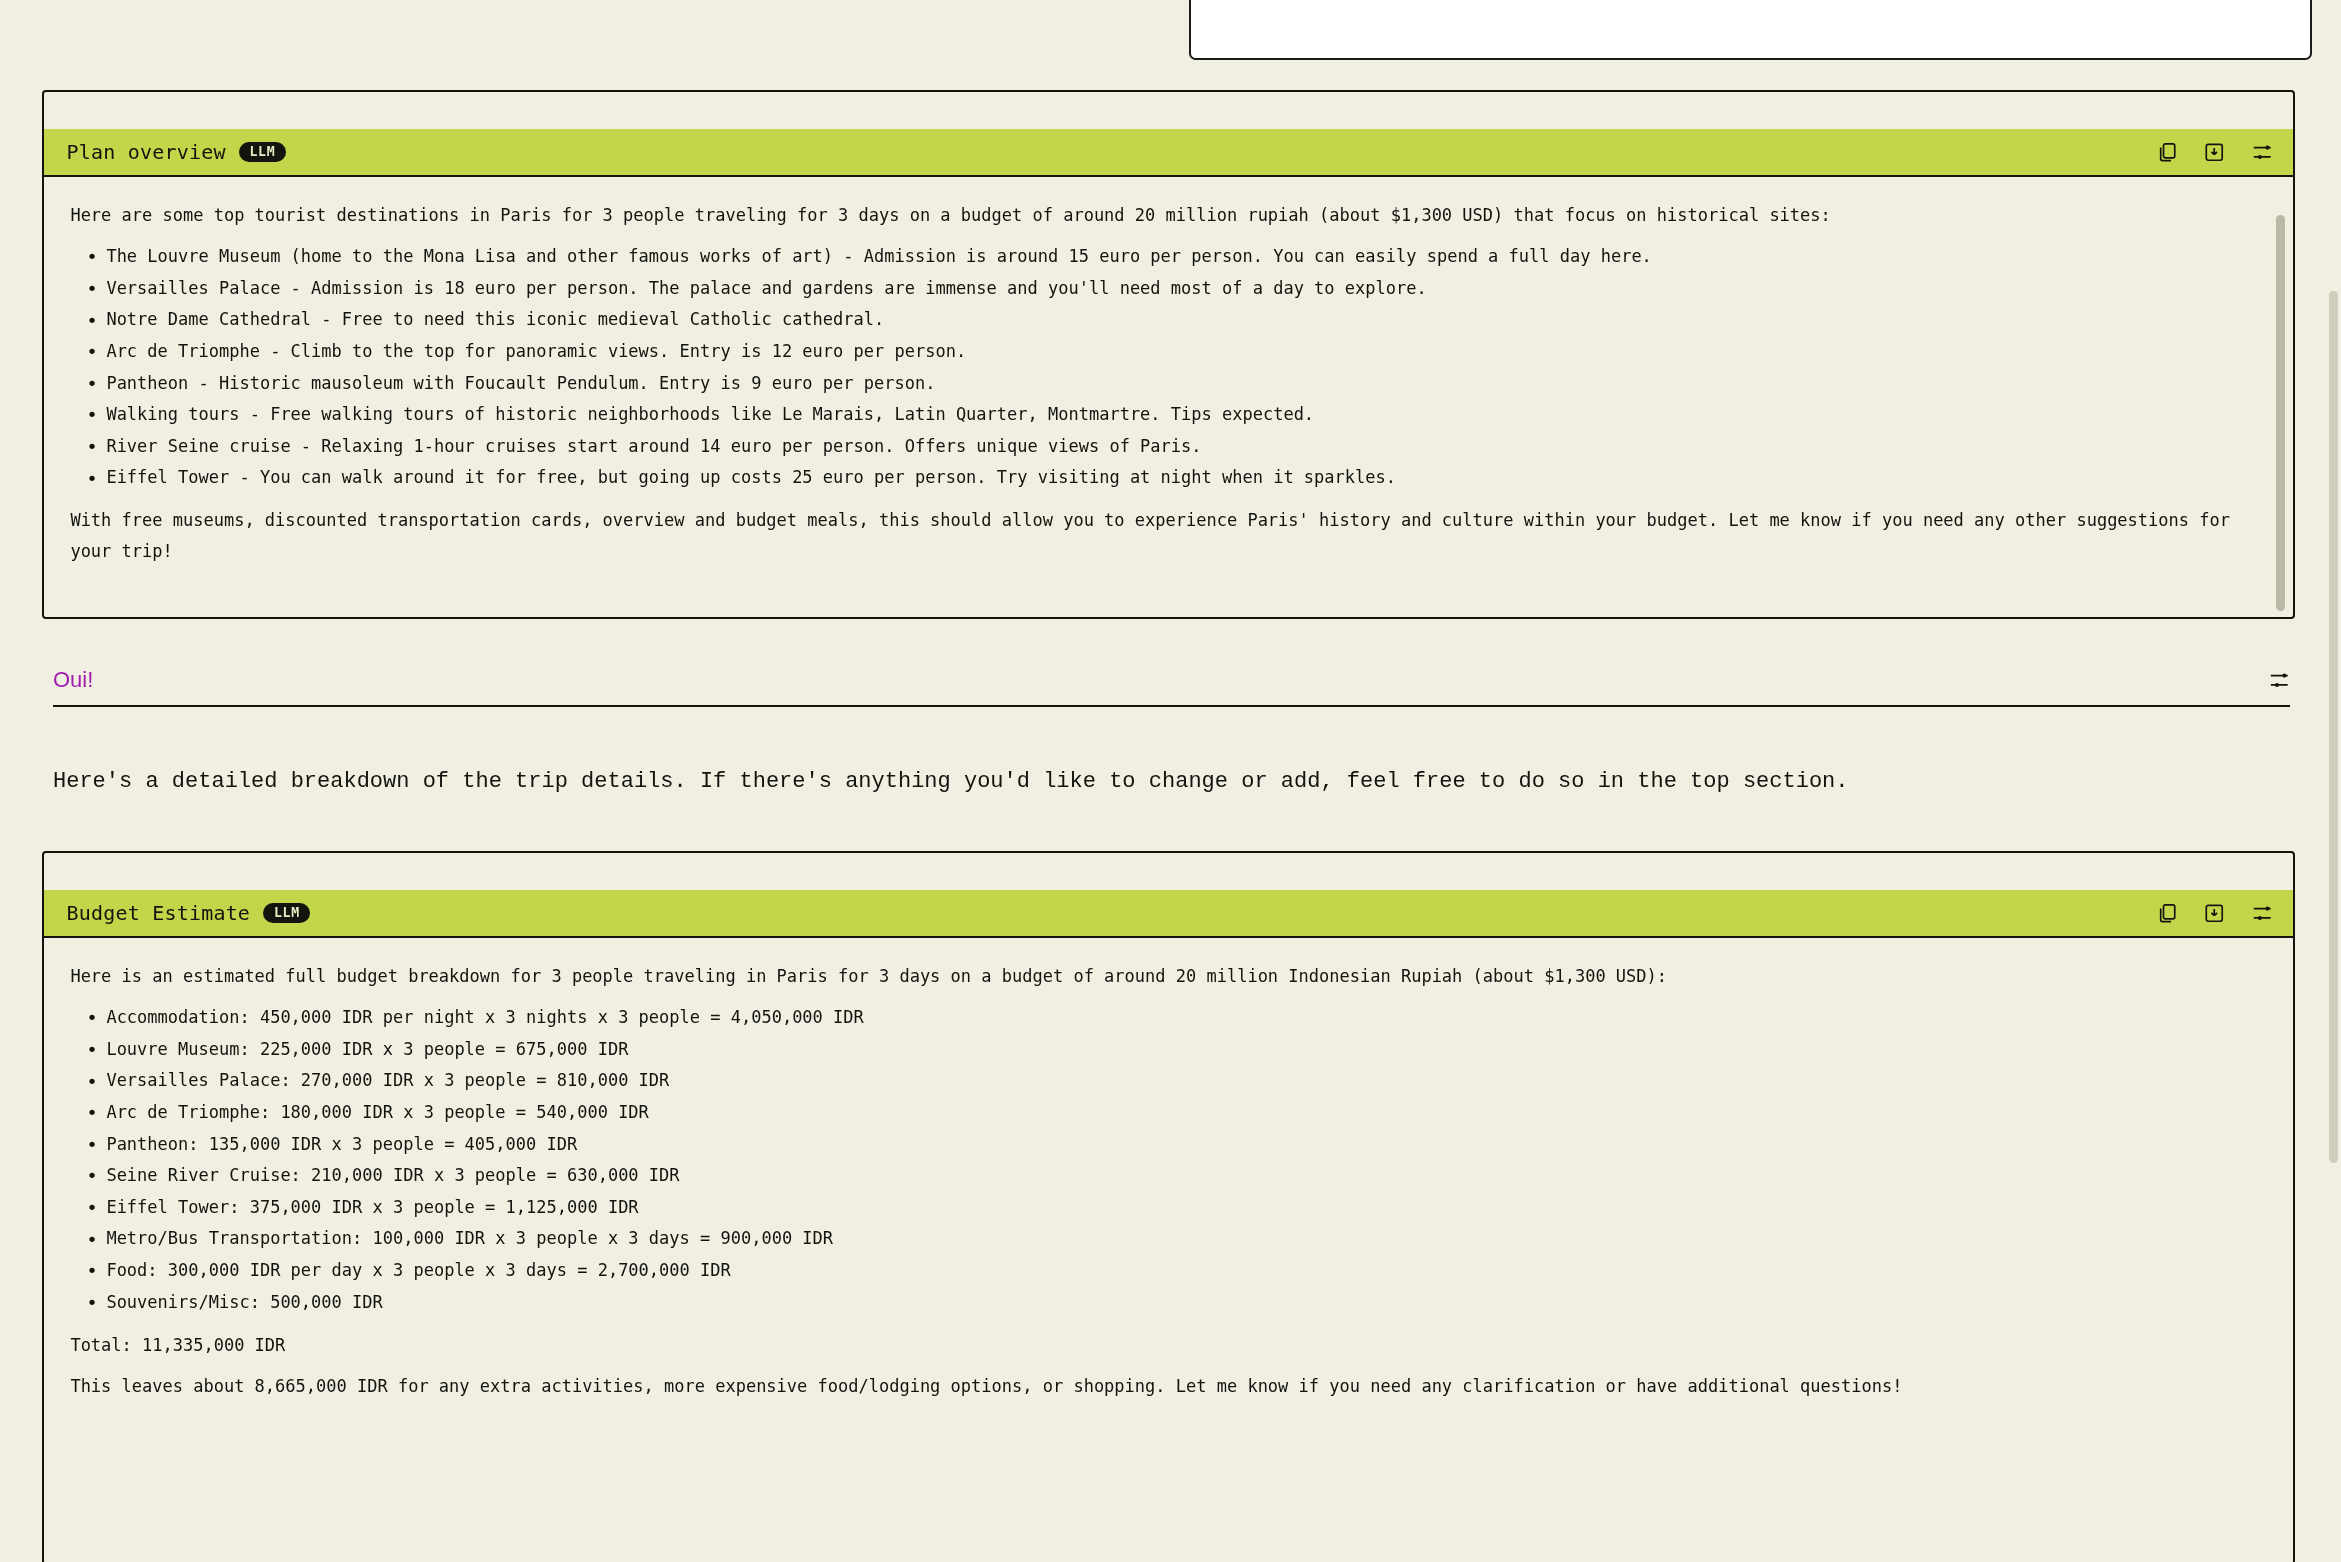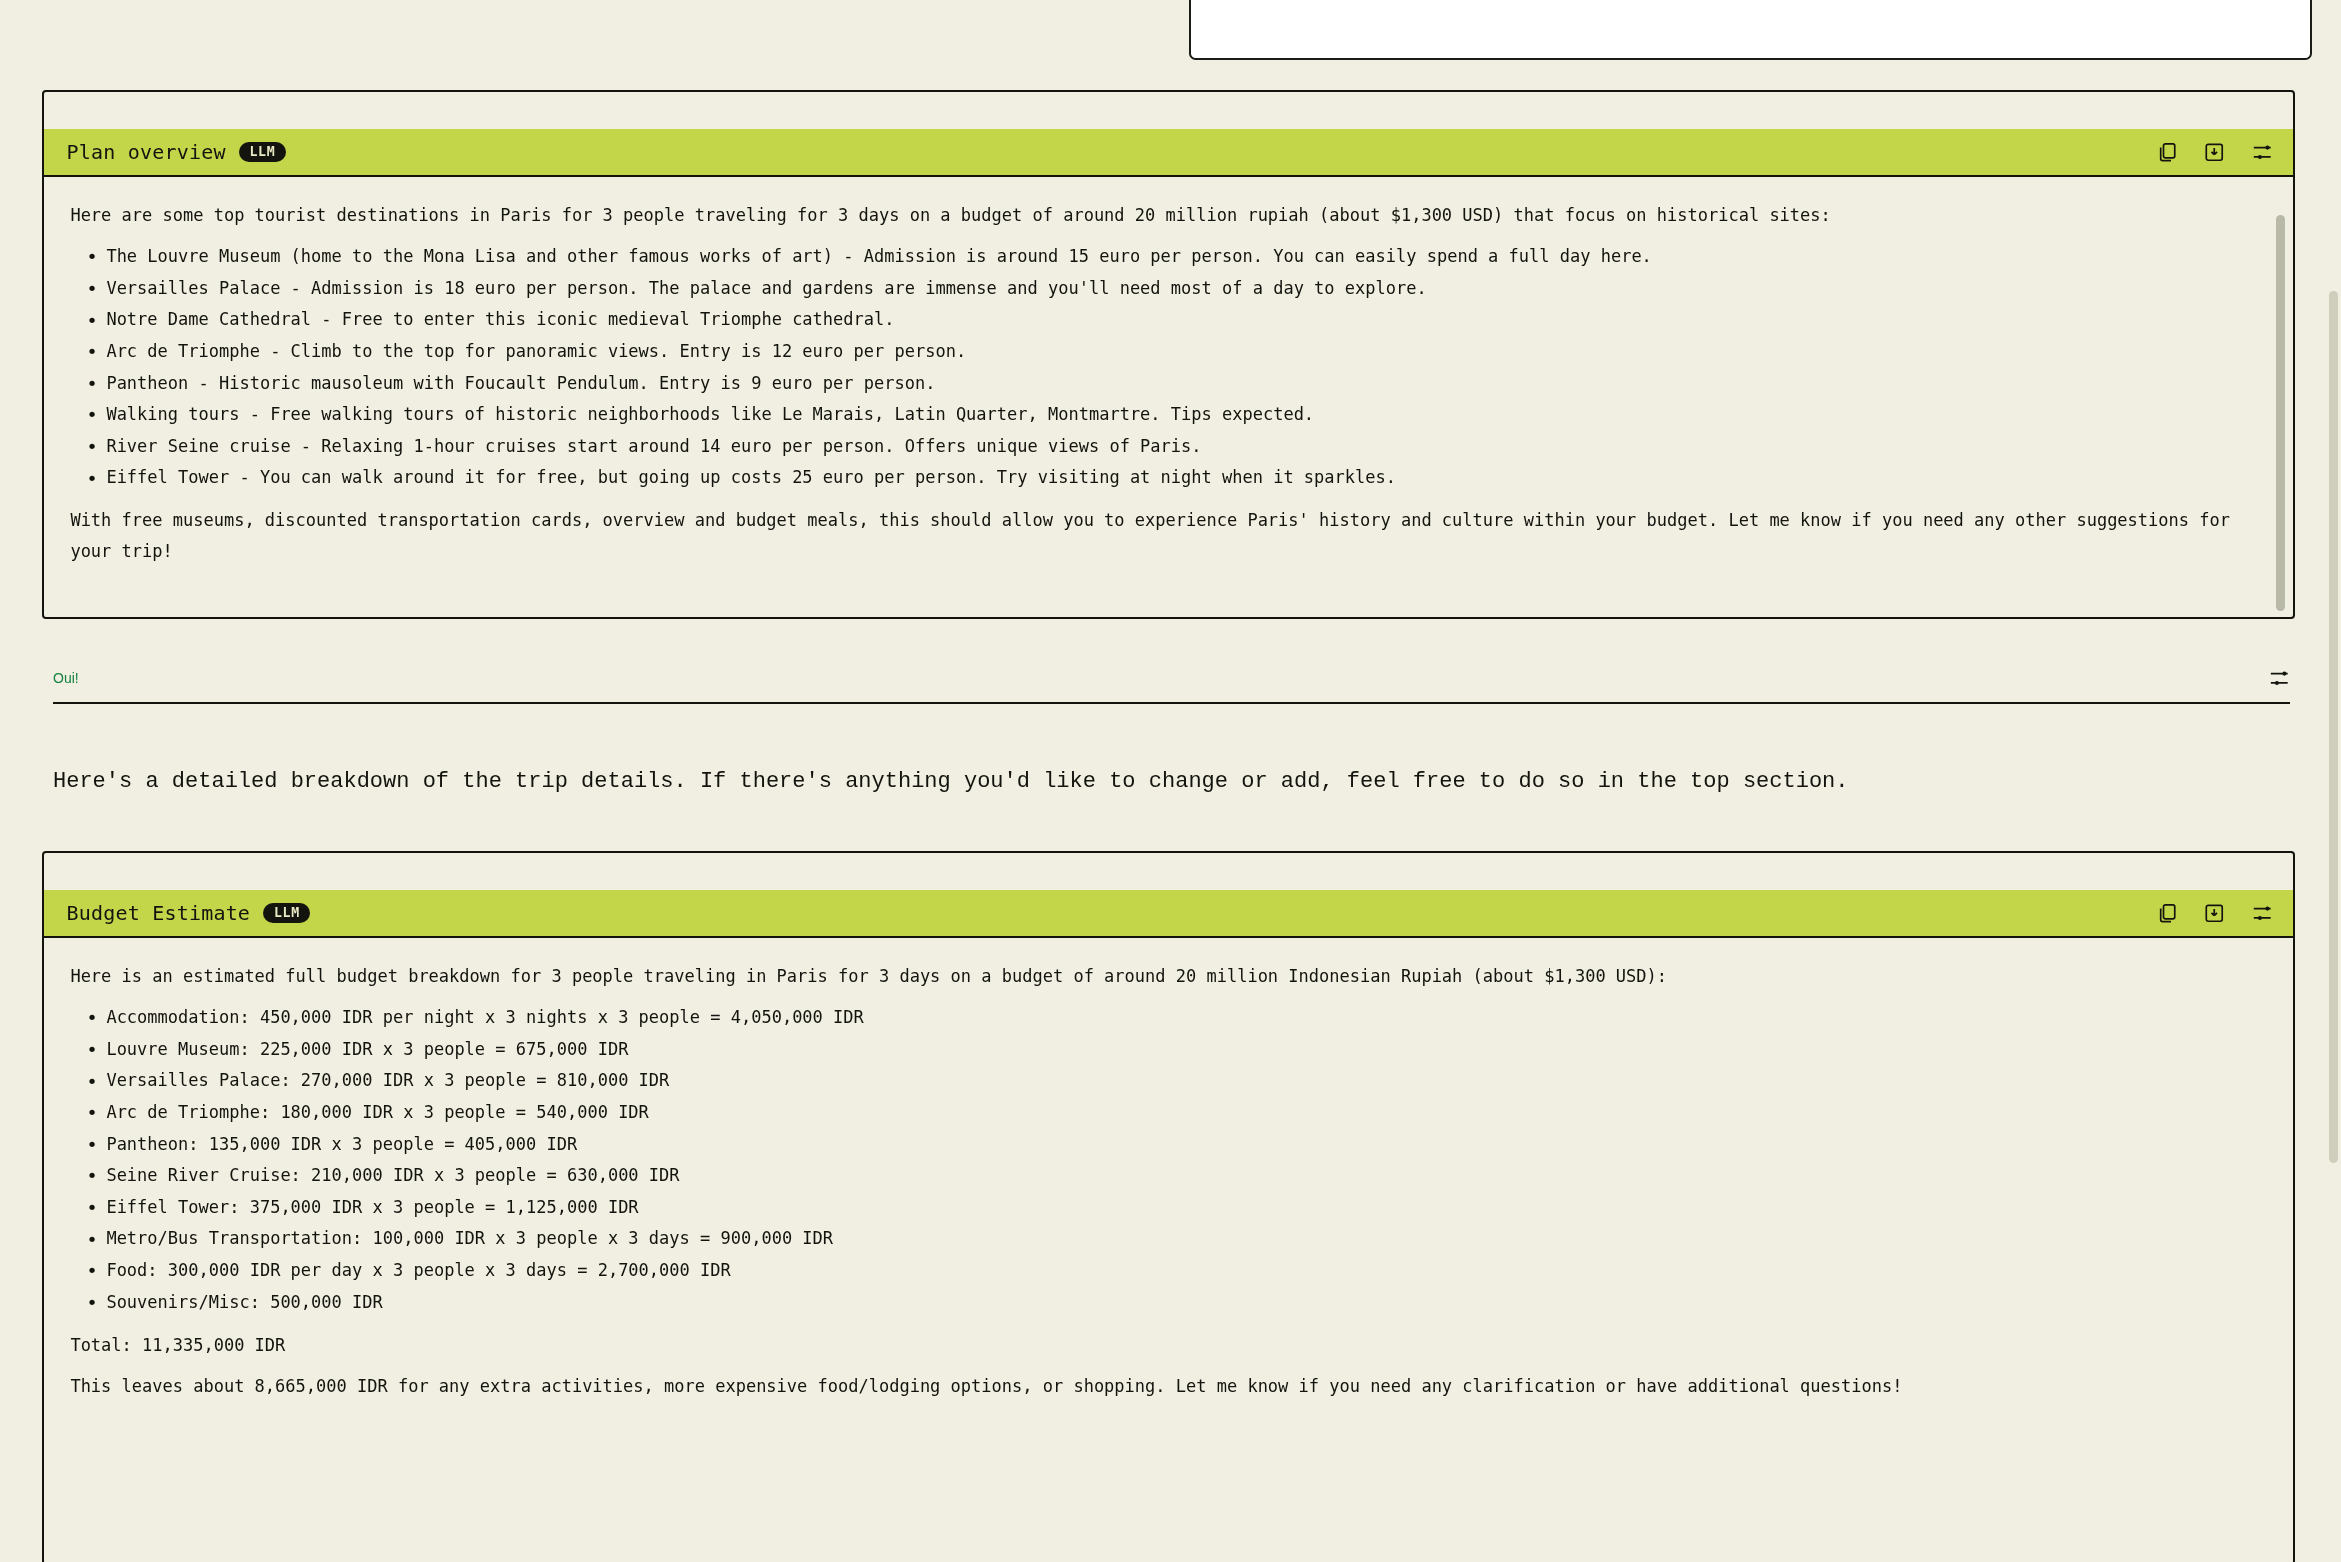--- a/index.html
+++ b/index.html
@@ -137,22 +137,22 @@
     position: absolute;
     left: 53px;
     width: 2237px;
     display: flex;
     align-items: center;
     border-bottom: 2px solid #14140f;
     padding-bottom: 12px;
   }
   .user-msg-text {
     font-family: "Liberation Sans", sans-serif;
-    font-size: 14px;
-    color: #15803d;
+    font-size: 22px;
+    color: #a21caf;
   }
   .user-msg-icon {
     margin-left: auto;
     width: 22.5px;
     height: 22.5px;
   }
   .user-msg-icon svg { width: 100%; height: 100%; display: block; }
 
   
   .assistant-para {
@@ -215,21 +215,21 @@
             <circle cx="9.5" cy="17" r="2.2" fill="#14140f" stroke="none"></circle>
           </svg>
         </span>
       </span>
     </div>
     <div class="llm-body">
       <p>Here are some top tourist destinations in Paris for 3 people traveling for 3 days on a budget of around 20 million rupiah (about $1,300 USD) that focus on historical sites:</p>
       <ul>
         <li>The Louvre Museum (home to the Mona Lisa and other famous works of art) - Admission is around 15 euro per person. You can easily spend a full day here.</li>
         <li>Versailles Palace - Admission is 18 euro per person. The palace and gardens are immense and you'll need most of a day to explore.</li>
-        <li>Notre Dame Cathedral - Free to enter this iconic medieval Triomphe cathedral.</li>
+        <li>Notre Dame Cathedral - Free to need this iconic medieval Catholic cathedral.</li>
         <li>Arc de Triomphe - Climb to the top for panoramic views. Entry is 12 euro per person.</li>
         <li>Pantheon - Historic mausoleum with Foucault Pendulum. Entry is 9 euro per person.</li>
         <li>Walking tours - Free walking tours of historic neighborhoods like Le Marais, Latin Quarter, Montmartre. Tips expected.</li>
         <li>River Seine cruise - Relaxing 1-hour cruises start around 14 euro per person. Offers unique views of Paris.</li>
         <li>Eiffel Tower - You can walk around it for free, but going up costs 25 euro per person. Try visiting at night when it sparkles.</li>
       </ul>
       <p class="tight">With free museums, discounted transportation cards, overview and budget meals, this should allow you to experience Paris' history and culture within your budget. Let me know if you need any other suggestions for your trip!</p>
       <div class="card-scroll-track">
         <div class="card-scroll-thumb"></div>
       </div>

